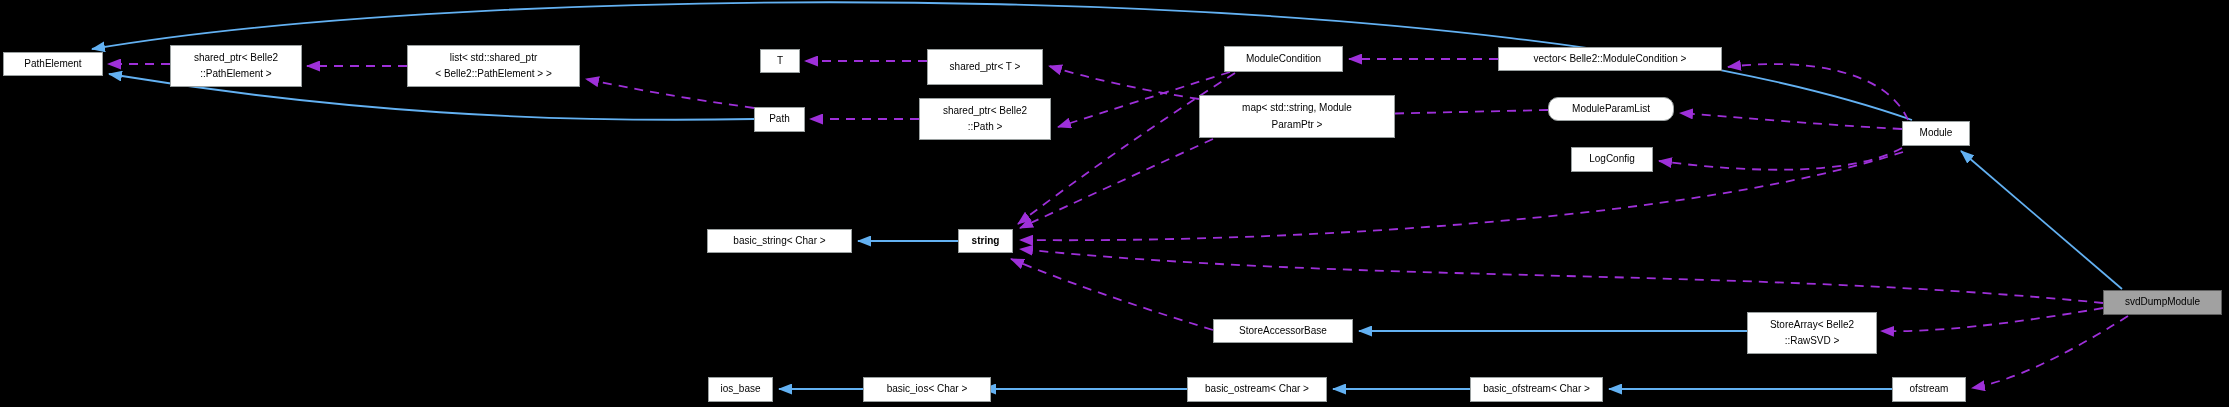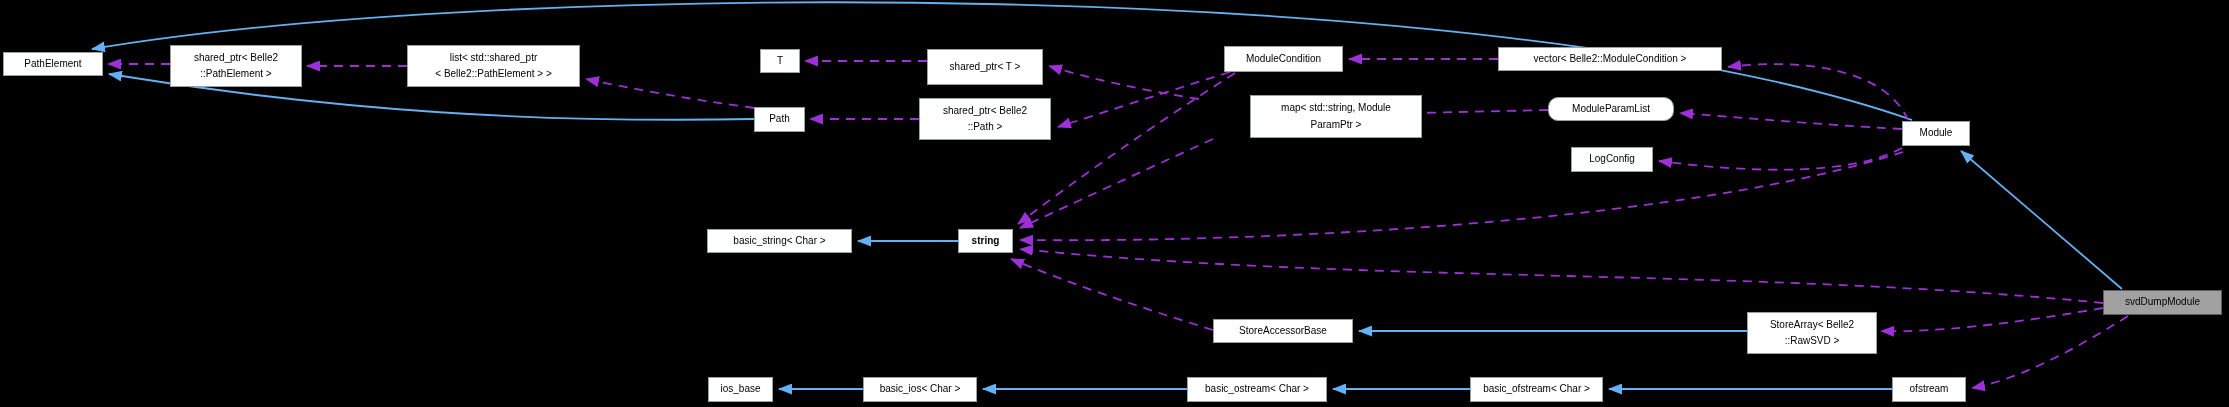--- a/index.html
+++ b/index.html
@@ -113,21 +113,21 @@
   <div class="node" style="left:1498px;top:47px;width:224px;height:24px;">
     <span>vector&lt; Belle2::ModuleCondition &gt;</span>
   </div>
   <div class="node" style="left:754px;top:107px;width:51px;height:25px;">
     <span>Path</span>
   </div>
   <div class="node" style="left:919px;top:98px;width:132px;height:42px;">
     <span>shared_ptr&lt; Belle2</span>
     <span>::Path &gt;</span>
   </div>
-  <div class="node" style="left:1250px;top:95px;width:172px;height:43px;">
+  <div class="node" style="left:1199px;top:95px;width:196px;height:43px;">
     <span>map&lt; std::string, Module</span>
     <span>ParamPtr &gt;</span>
   </div>
   <div class="node" style="left:1548px;top:97px;width:126px;height:24px;border-radius:10px;">
     <span>ModuleParamList</span>
   </div>
   <div class="node" style="left:1571px;top:147px;width:82px;height:25px;">
     <span>LogConfig</span>
   </div>
   <div class="node" style="left:1902px;top:121px;width:68px;height:25px;">
@@ -145,21 +145,21 @@
   <div class="node" style="left:1747px;top:312px;width:130px;height:42px;">
     <span>StoreArray&lt; Belle2</span>
     <span>::RawSVD &gt;</span>
   </div>
   <div class="node focus" style="left:2103px;top:290px;width:119px;height:25px;align-items:center;">
     <span>svdDumpModule</span>
   </div>
   <div class="node" style="left:708px;top:377px;width:65px;height:25px;">
     <span>ios_base</span>
   </div>
-  <div class="node" style="left:863px;top:377px;width:114px;height:25px;">
+  <div class="node" style="left:863px;top:377px;width:128px;height:25px;">
     <span>basic_ios&lt; Char &gt;</span>
   </div>
   <div class="node" style="left:1187px;top:377px;width:140px;height:25px;">
     <span>basic_ostream&lt; Char &gt;</span>
   </div>
   <div class="node" style="left:1470px;top:377px;width:133px;height:25px;">
     <span>basic_ofstream&lt; Char &gt;</span>
   </div>
   <div class="node" style="left:1892px;top:377px;width:74px;height:25px;">
     <span>ofstream</span>

